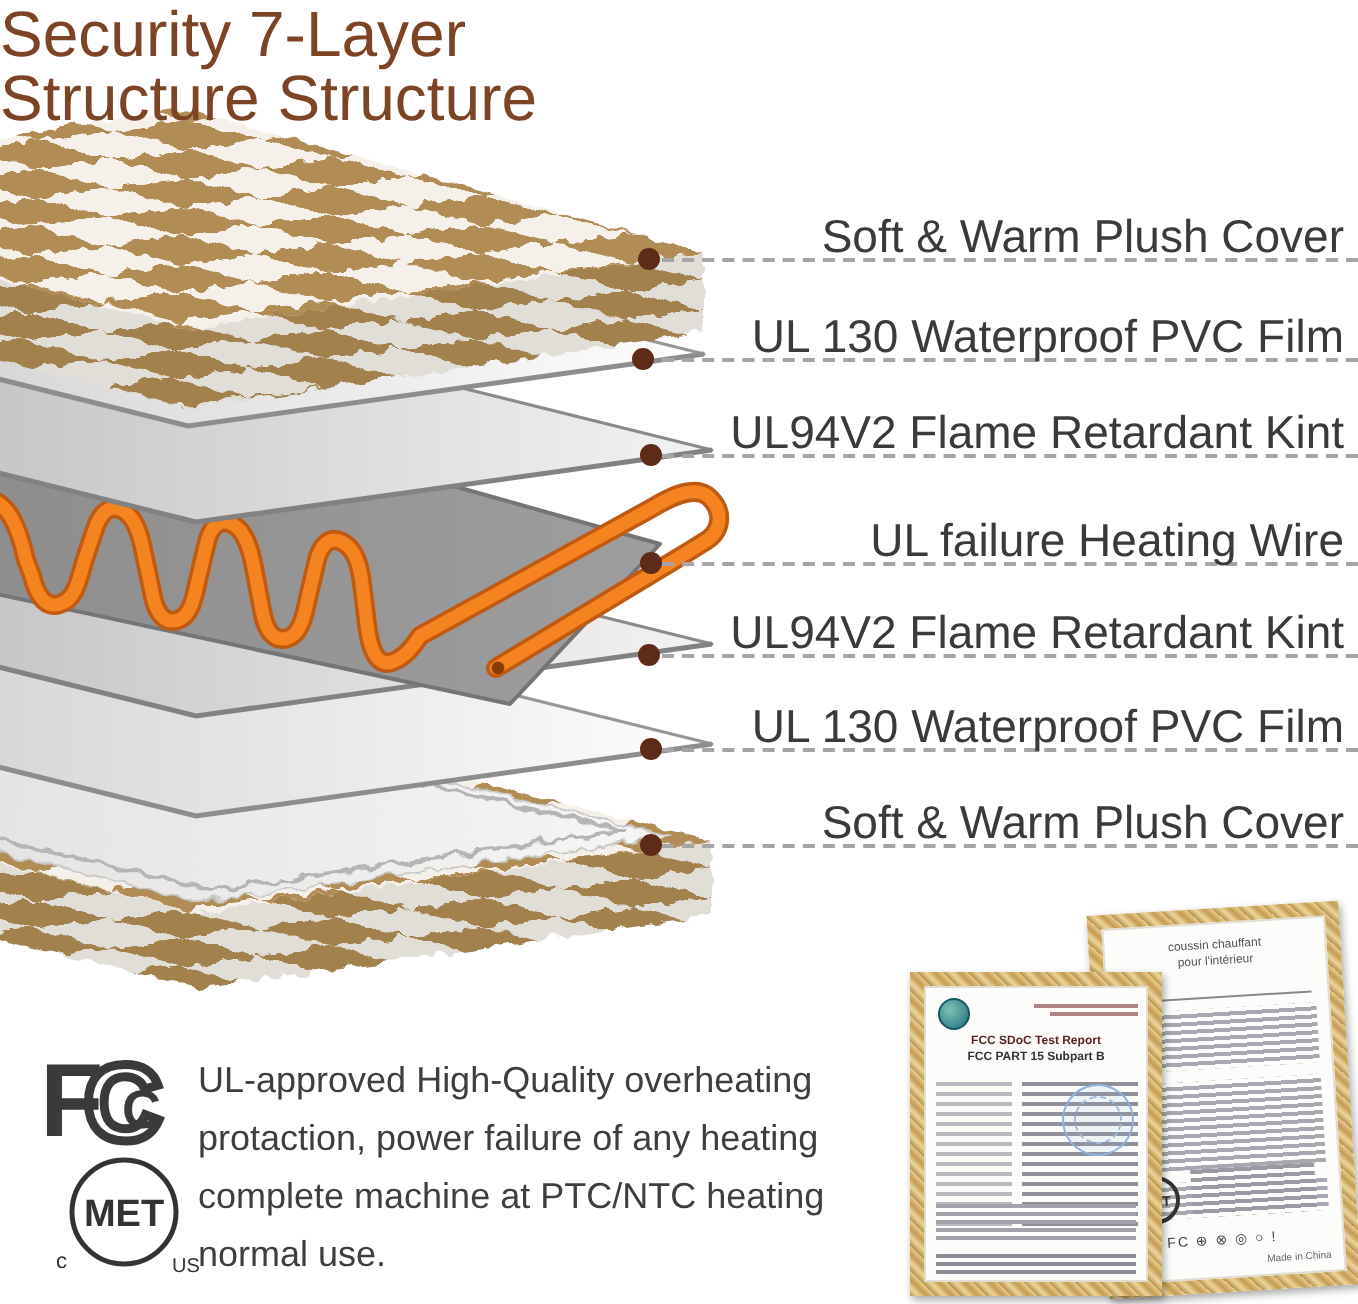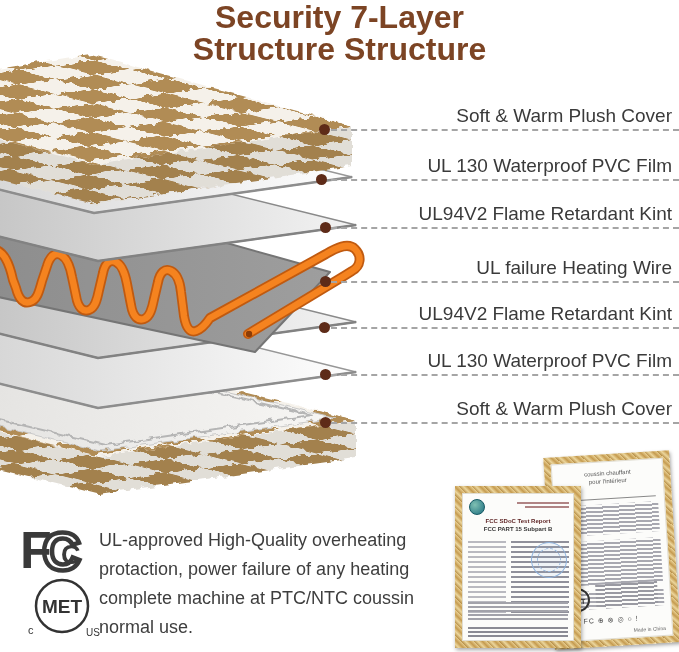--- a/index.html
+++ b/index.html
@@ -1,27 +1,27 @@
 <!DOCTYPE html>
 <html><head>
 <meta charset="utf-8">
 <style>
   html,body{margin:0;padding:0;background:#fff;}
   .canvas{position:relative;width:679px;height:652px;background:#ffffff;overflow:hidden;
           font-family:"Liberation Sans",sans-serif;}
   
-  .title{position:absolute;top:1px;left:0;width:679px;text-align:center;
-         color:#7c4424;font-weight:bold;font-size:32px;line-height:32px;letter-spacing:0px;}
+  .title{position:absolute;top:1px;left:0;width:679px;text-align:left;
+         color:#7c4424;font-weight:normal;font-size:32px;line-height:32px;letter-spacing:0px;}
   
   #illus{position:absolute;left:0;top:0;}
   
   .dot{position:absolute;width:11px;height:11px;border-radius:50%;background:#5e2b18;}
   .leader{position:absolute;left:331px;width:348px;height:0;border-top:2px dashed #a5a5a5;}
   .callout{position:absolute;left:340px;width:332px;height:24px;text-align:right;
-           font-size:19px;color:#3a3a3a;white-space:nowrap;}
+           font-size:23px;color:#3a3a3a;white-space:nowrap;}
   
   .note{position:absolute;left:99px;top:526px;width:375px;font-size:18px;line-height:29px;color:#3e3e3e;}
   .logos{position:absolute;left:0;top:0;}
   
   .cert{position:absolute;box-sizing:border-box;padding:7px;
         background:repeating-linear-gradient(45deg,#b9914a 0px,#ecd69c 3px,#c59b50 6px,#e7cd8f 9px);
         box-shadow:1px 2px 4px rgba(0,0,0,.35);}
   .cert-paper{position:relative;width:100%;height:100%;background:#fcfcfa;border:1px solid #e0ddd2;
               box-sizing:border-box;overflow:hidden;}
   .cert-right{left:549px;top:454px;width:126px;height:192px;transform:rotate(-3.5deg);z-index:1;}
@@ -184,21 +184,21 @@
   <svg class="logos" style="left:22px;top:576px;" width="80" height="66" viewBox="0 0 80 66">
     <circle cx="40" cy="30" r="26" fill="none" stroke="#333" stroke-width="2.5"></circle>
     <text x="40" y="37" text-anchor="middle" font-family="Liberation Sans, sans-serif" font-size="19" font-weight="bold" fill="#333">MET</text>
     <text x="6" y="58" font-family="Liberation Sans, sans-serif" font-size="11" fill="#333">c</text>
     <text x="64" y="60" font-family="Liberation Sans, sans-serif" font-size="10" fill="#333">US</text>
   </svg>
 
   <div class="note">
     <div>UL-approved High-Quality overheating</div>
     <div>protaction, power failure of any heating</div>
-    <div>complete machine at PTC/NTC coussin</div>
+    <div>complete machine at PTC/NTC heating</div>
     <div>normal use.</div>
   </div>
 
   <div class="cert cert-right">
     <div class="cert-paper">
       <div class="rc-h" style="top:8px;">coussin chauffant</div>
       <div class="rc-h" style="top:16px;">pour l'intérieur</div>
       <div class="rc-rule"></div>
       <div class="rc-par" style="top:42px;height:30px;"></div>
       <div class="rc-par" style="top:78px;height:44px;"></div>

